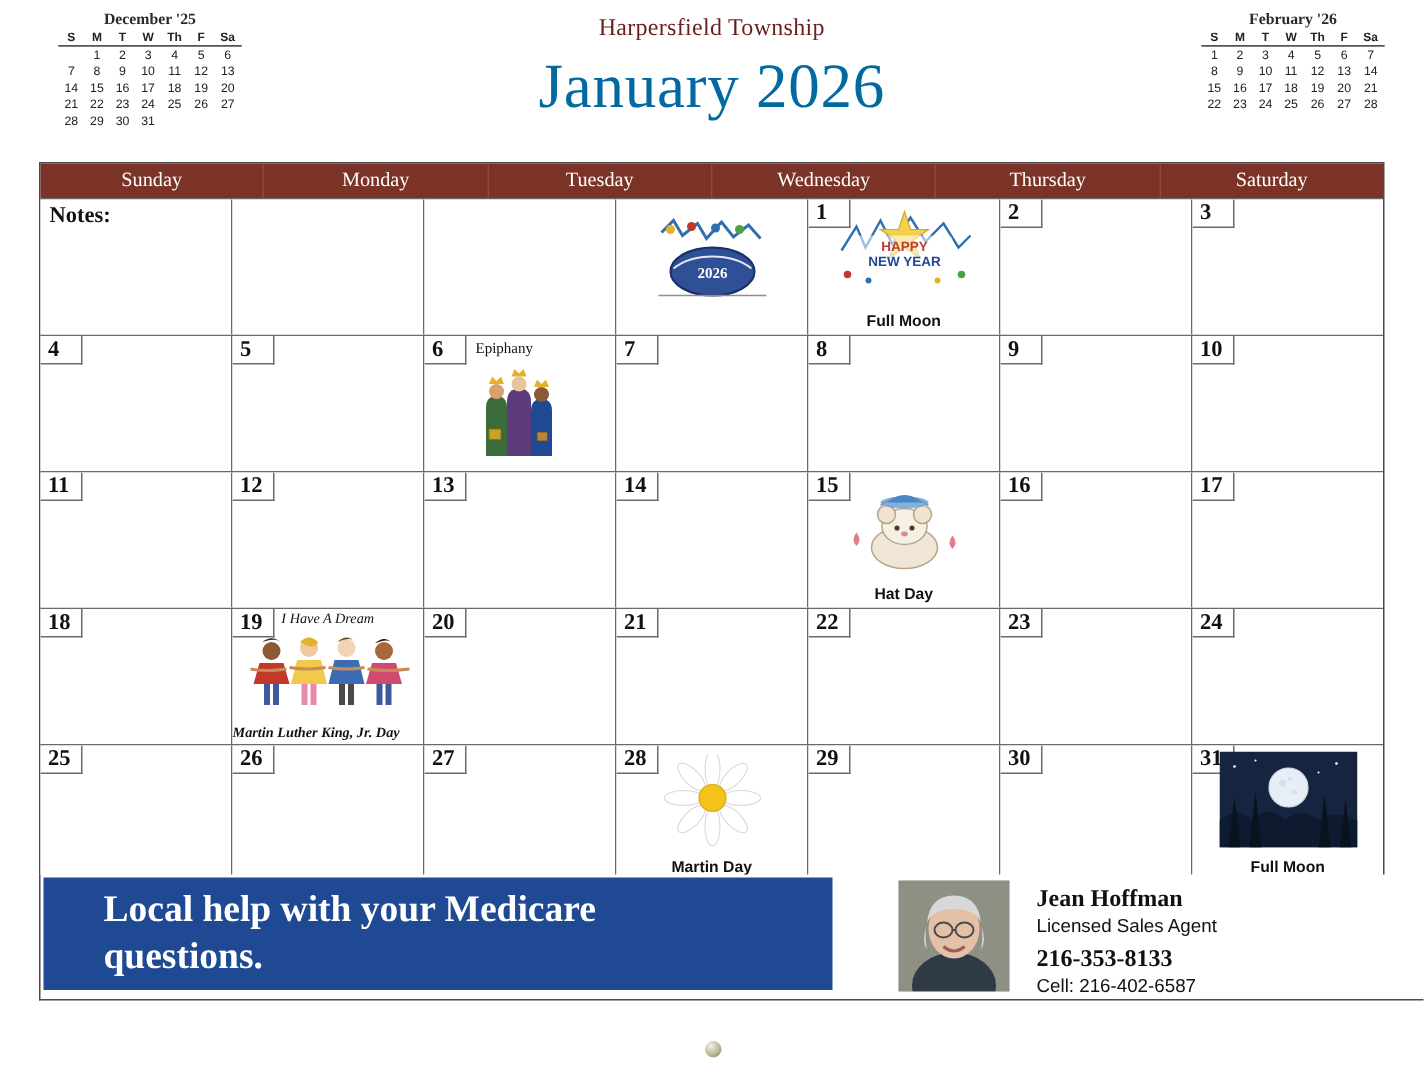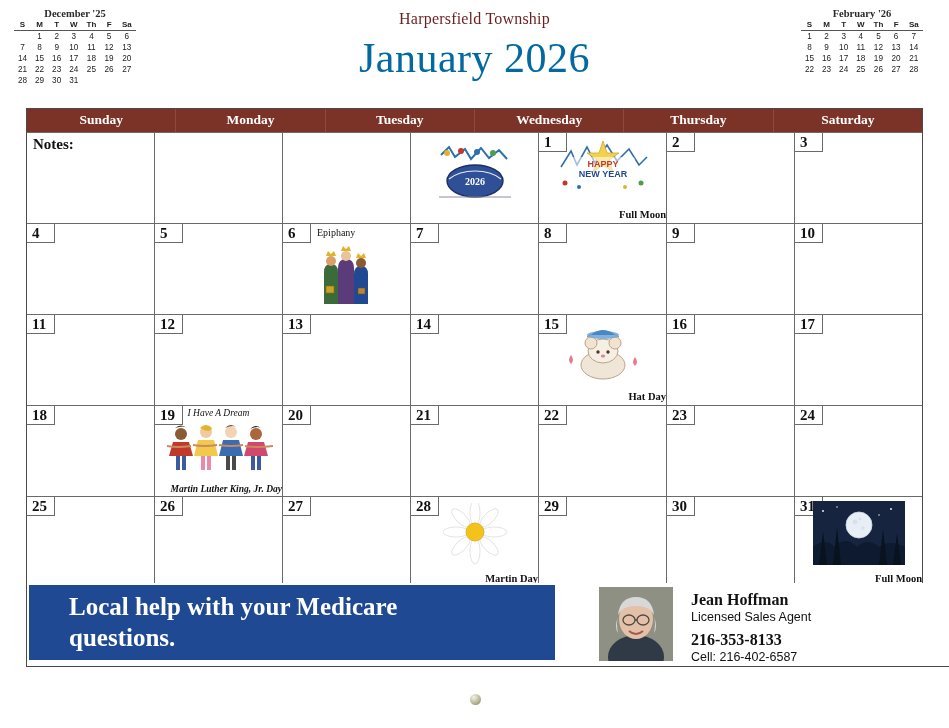--- a/index.html
+++ b/index.html
@@ -44,21 +44,21 @@
     font-weight: normal;
     letter-spacing: 0.5px;
   }
 
   
   .mini {
     position: absolute;
     top: 8px;
     width: 122px;
   }
-  .mini.left { left: 14px; }
+  .mini.left { left: 39px; }
   .mini.right { right: 26px; }
   .mini-title {
     text-align: center;
     font-size: 10.5px;
     font-weight: bold;
     color: #2a2a2a;
     margin-bottom: 1px;
     font-family: "Liberation Serif", serif;
   }
   .mini table {
@@ -94,21 +94,21 @@
   }
   .dow-row {
     display: flex;
     background: #7a3326;
     color: #ffffff;
   }
   .dow {
     flex: 1 1 0;
     text-align: center;
     font-size: 13.5px;
-    font-weight: bold;
+    font-weight: normal;
     padding: 3px 0 4px 0;
     font-family: "Liberation Serif", serif;
     border-right: 1px solid #8d4a3b;
     box-sizing: border-box;
   }
   .dow:last-child { border-right: none; }
 
   .week {
     display: flex;
     border-top: 1px solid #6a6a6a;
@@ -157,23 +157,23 @@
     left: 34px;
     font-size: 10px;
     font-family: "Liberation Serif", serif;
     color: #111;
   }
   .caption {
     position: absolute;
     bottom: 3px;
     left: 0;
     right: 0;
-    text-align: right;
+    text-align: center;
     font-size: 10.5px;
-    font-family: Liberation Serif, serif;
+    font-family: Liberation Sans, sans-serif;
     font-weight: bold;
     color: #111;
   }
   .art {
     position: absolute;
     left: 50%;
     transform: translateX(-50%);
   }
 
   
@@ -192,21 +192,21 @@
     font-size: 9.5px;
     font-style: italic;
     font-weight: normal;
     font-family: "Liberation Serif", serif;
     color: #111;
   }
   .mlk-bottom {
     position: absolute;
     bottom: 2px;
     left: 0; right: 0;
-    text-align: right;
+    text-align: left;
     font-size: 9.5px;
     font-style: italic;
     font-weight: bold;
     font-family: "Liberation Serif", serif;
     color: #111;
   }
 
   
   .ad {
     position: absolute;

